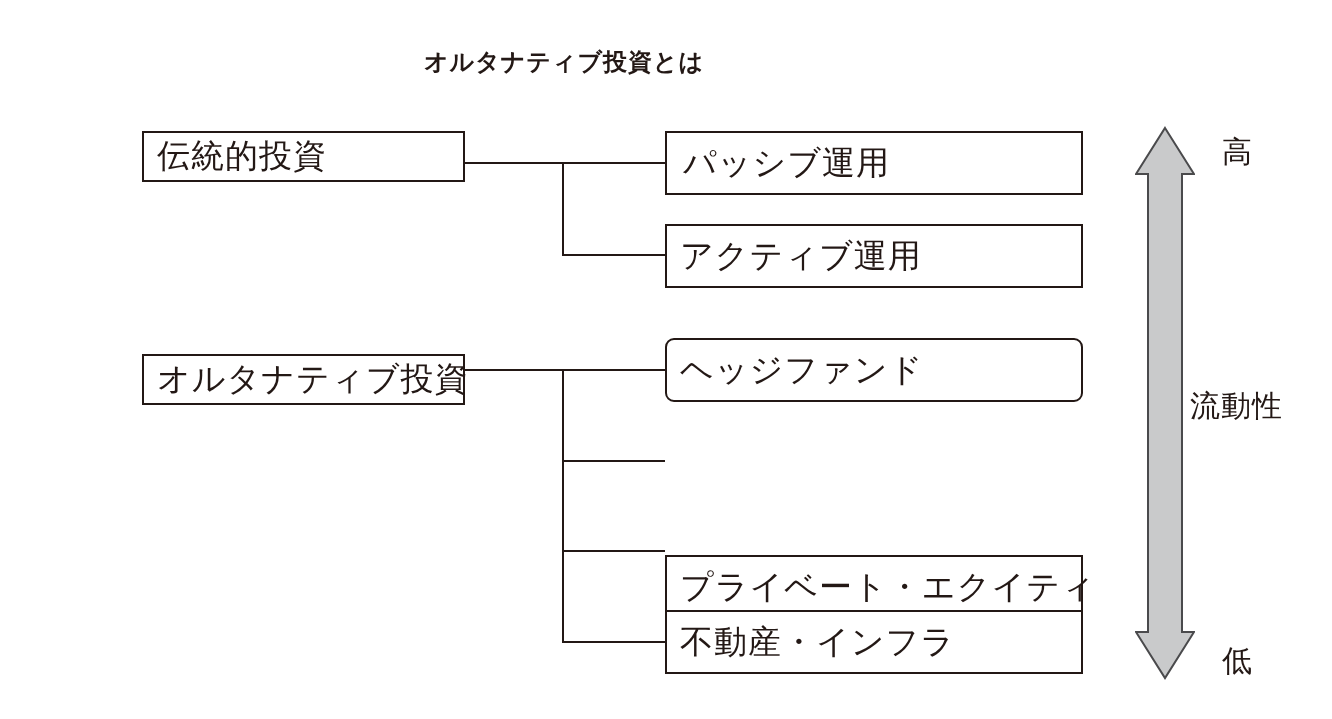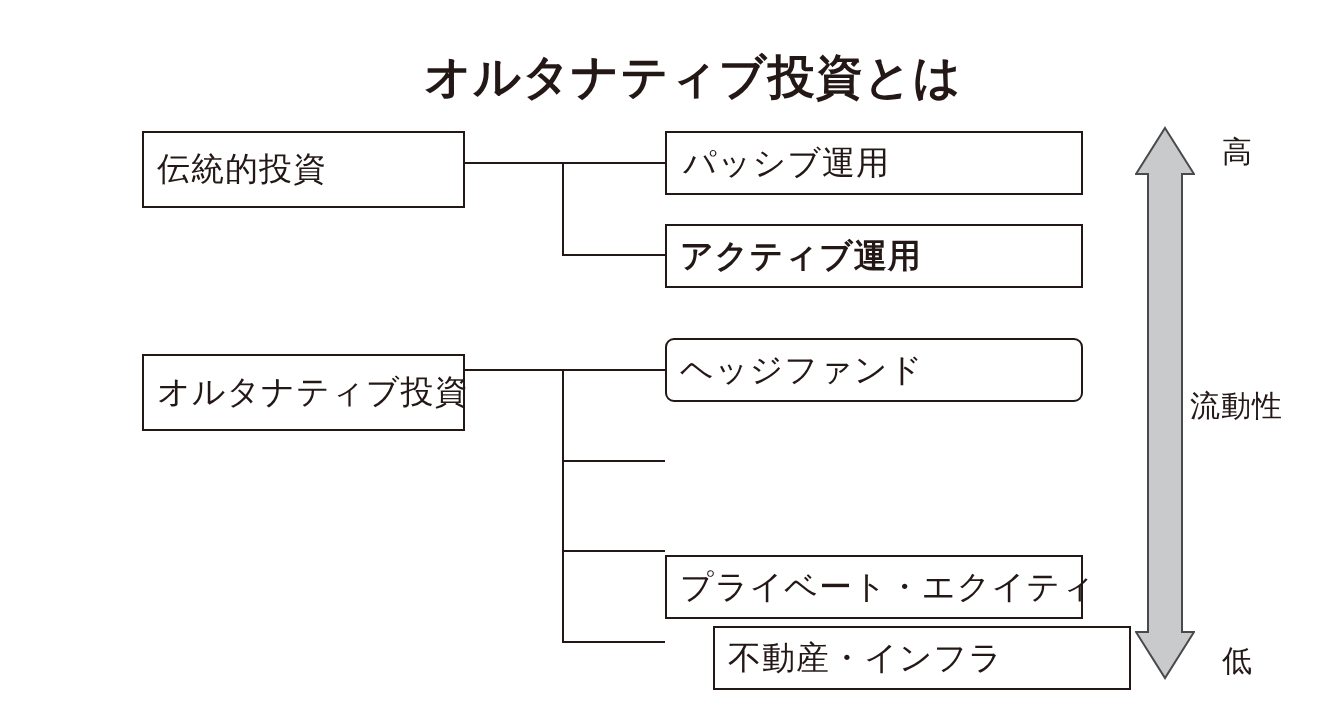--- a/index.html
+++ b/index.html
@@ -12,49 +12,49 @@
     position: relative;
     width: 1332px;
     height: 719px;
     background: #ffffff;
     overflow: hidden;
   }
   .diagram-title {
     position: absolute;
     left: 424px;
     top: 46px;
-    font-size: 47px;
+    font-size: 24px;
     font-weight: bold;
     letter-spacing: 1px;
     color: #231815;
     white-space: nowrap;
   }
   .node {
     position: absolute;
     border: 2px solid #231815;
     background: #ffffff;
     display: flex;
     align-items: center;
     padding-left: 13px;
     font-size: 33px;
     letter-spacing: 1px;
     white-space: nowrap;
     color: #231815;
   }
-  .node.left  { left: 142px; width: 323px; height: 77px; }
+  .node.left  { left: 142px; width: 323px; height: 51px; }
   .node.right { left: 665px; width: 418px; height: 64px; }
 
   .n-trad       { top: 131px; }
   .n-alt        { top: 354px; }
   .n-passive    { top: 131px; }
-  .n-active     { top: 224px; font-weight: bold; }
+  .n-active     { top: 224px; }
   .n-hedge      { top: 338px; border-radius: 9px; }
   .n-commodity  { top: 429px; }
   .n-pe         { top: 519px; }
-  .n-realestate { top: 626px; margin-left: 48px; }
+  .n-realestate { top: 610px; }
 
   .connector {
     position: absolute;
     background: #231815;
   }
   
   .c-h1 { left: 465px; top: 162px; width: 200px; height: 2px; }
   .c-v1 { left: 562px; top: 162px; width: 2px;  height: 94px; }
   .c-h2 { left: 562px; top: 254px; width: 103px; height: 2px; }
   

